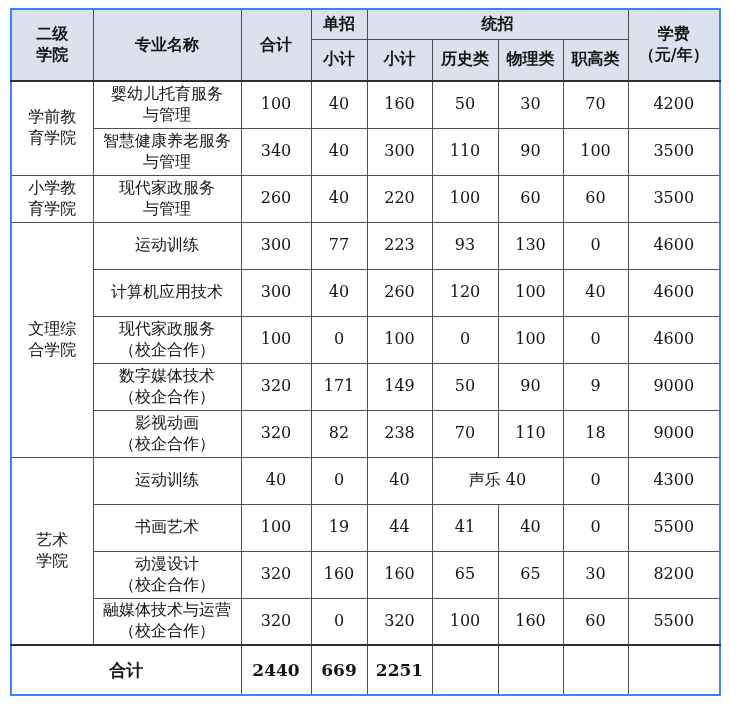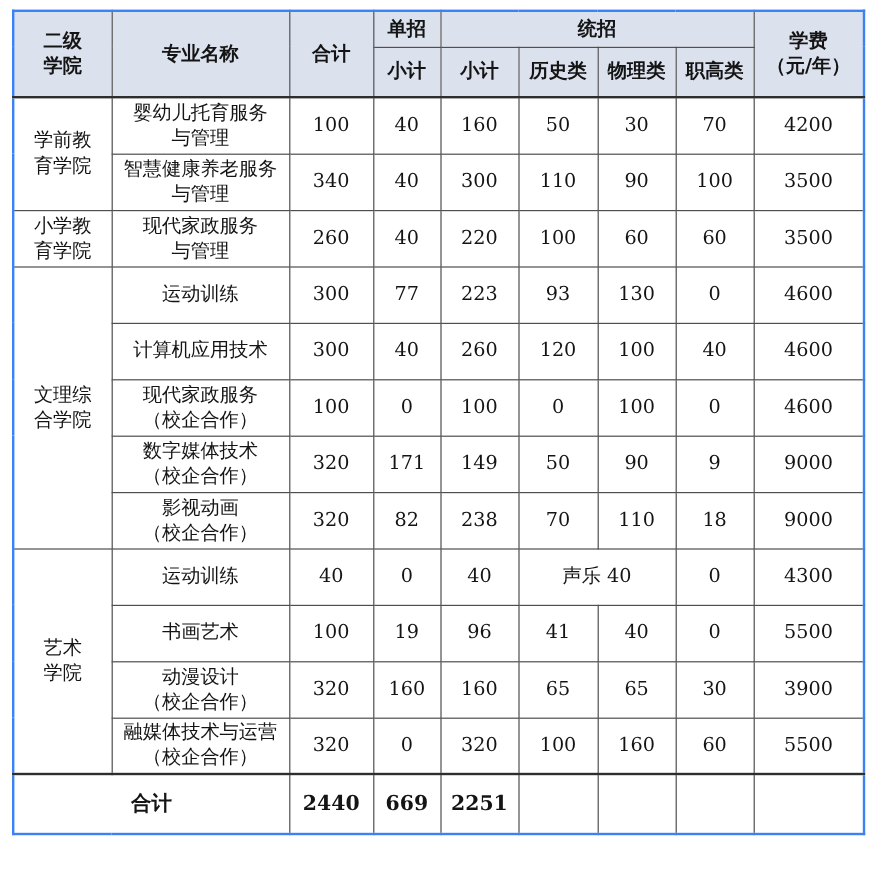--- a/index.html
+++ b/index.html
@@ -191,36 +191,36 @@
       <td>0</td>
       <td>40</td>
       <td colspan="2">声乐 40</td>
       <td>0</td>
       <td>4300</td>
     </tr>
     <tr>
       <td>书画艺术</td>
       <td>100</td>
       <td>19</td>
-      <td>96</td>
+      <td>44</td>
       <td>41</td>
       <td>40</td>
       <td>0</td>
       <td>5500</td>
     </tr>
     <tr>
       <td>动漫设计
 （校企合作）</td>
       <td>320</td>
       <td>160</td>
       <td>160</td>
       <td>65</td>
       <td>65</td>
       <td>30</td>
-      <td>3900</td>
+      <td>8200</td>
     </tr>
     <tr>
       <td>融媒体技术与运营
 （校企合作）</td>
       <td>320</td>
       <td>0</td>
       <td>320</td>
       <td>100</td>
       <td>160</td>
       <td>60</td>

